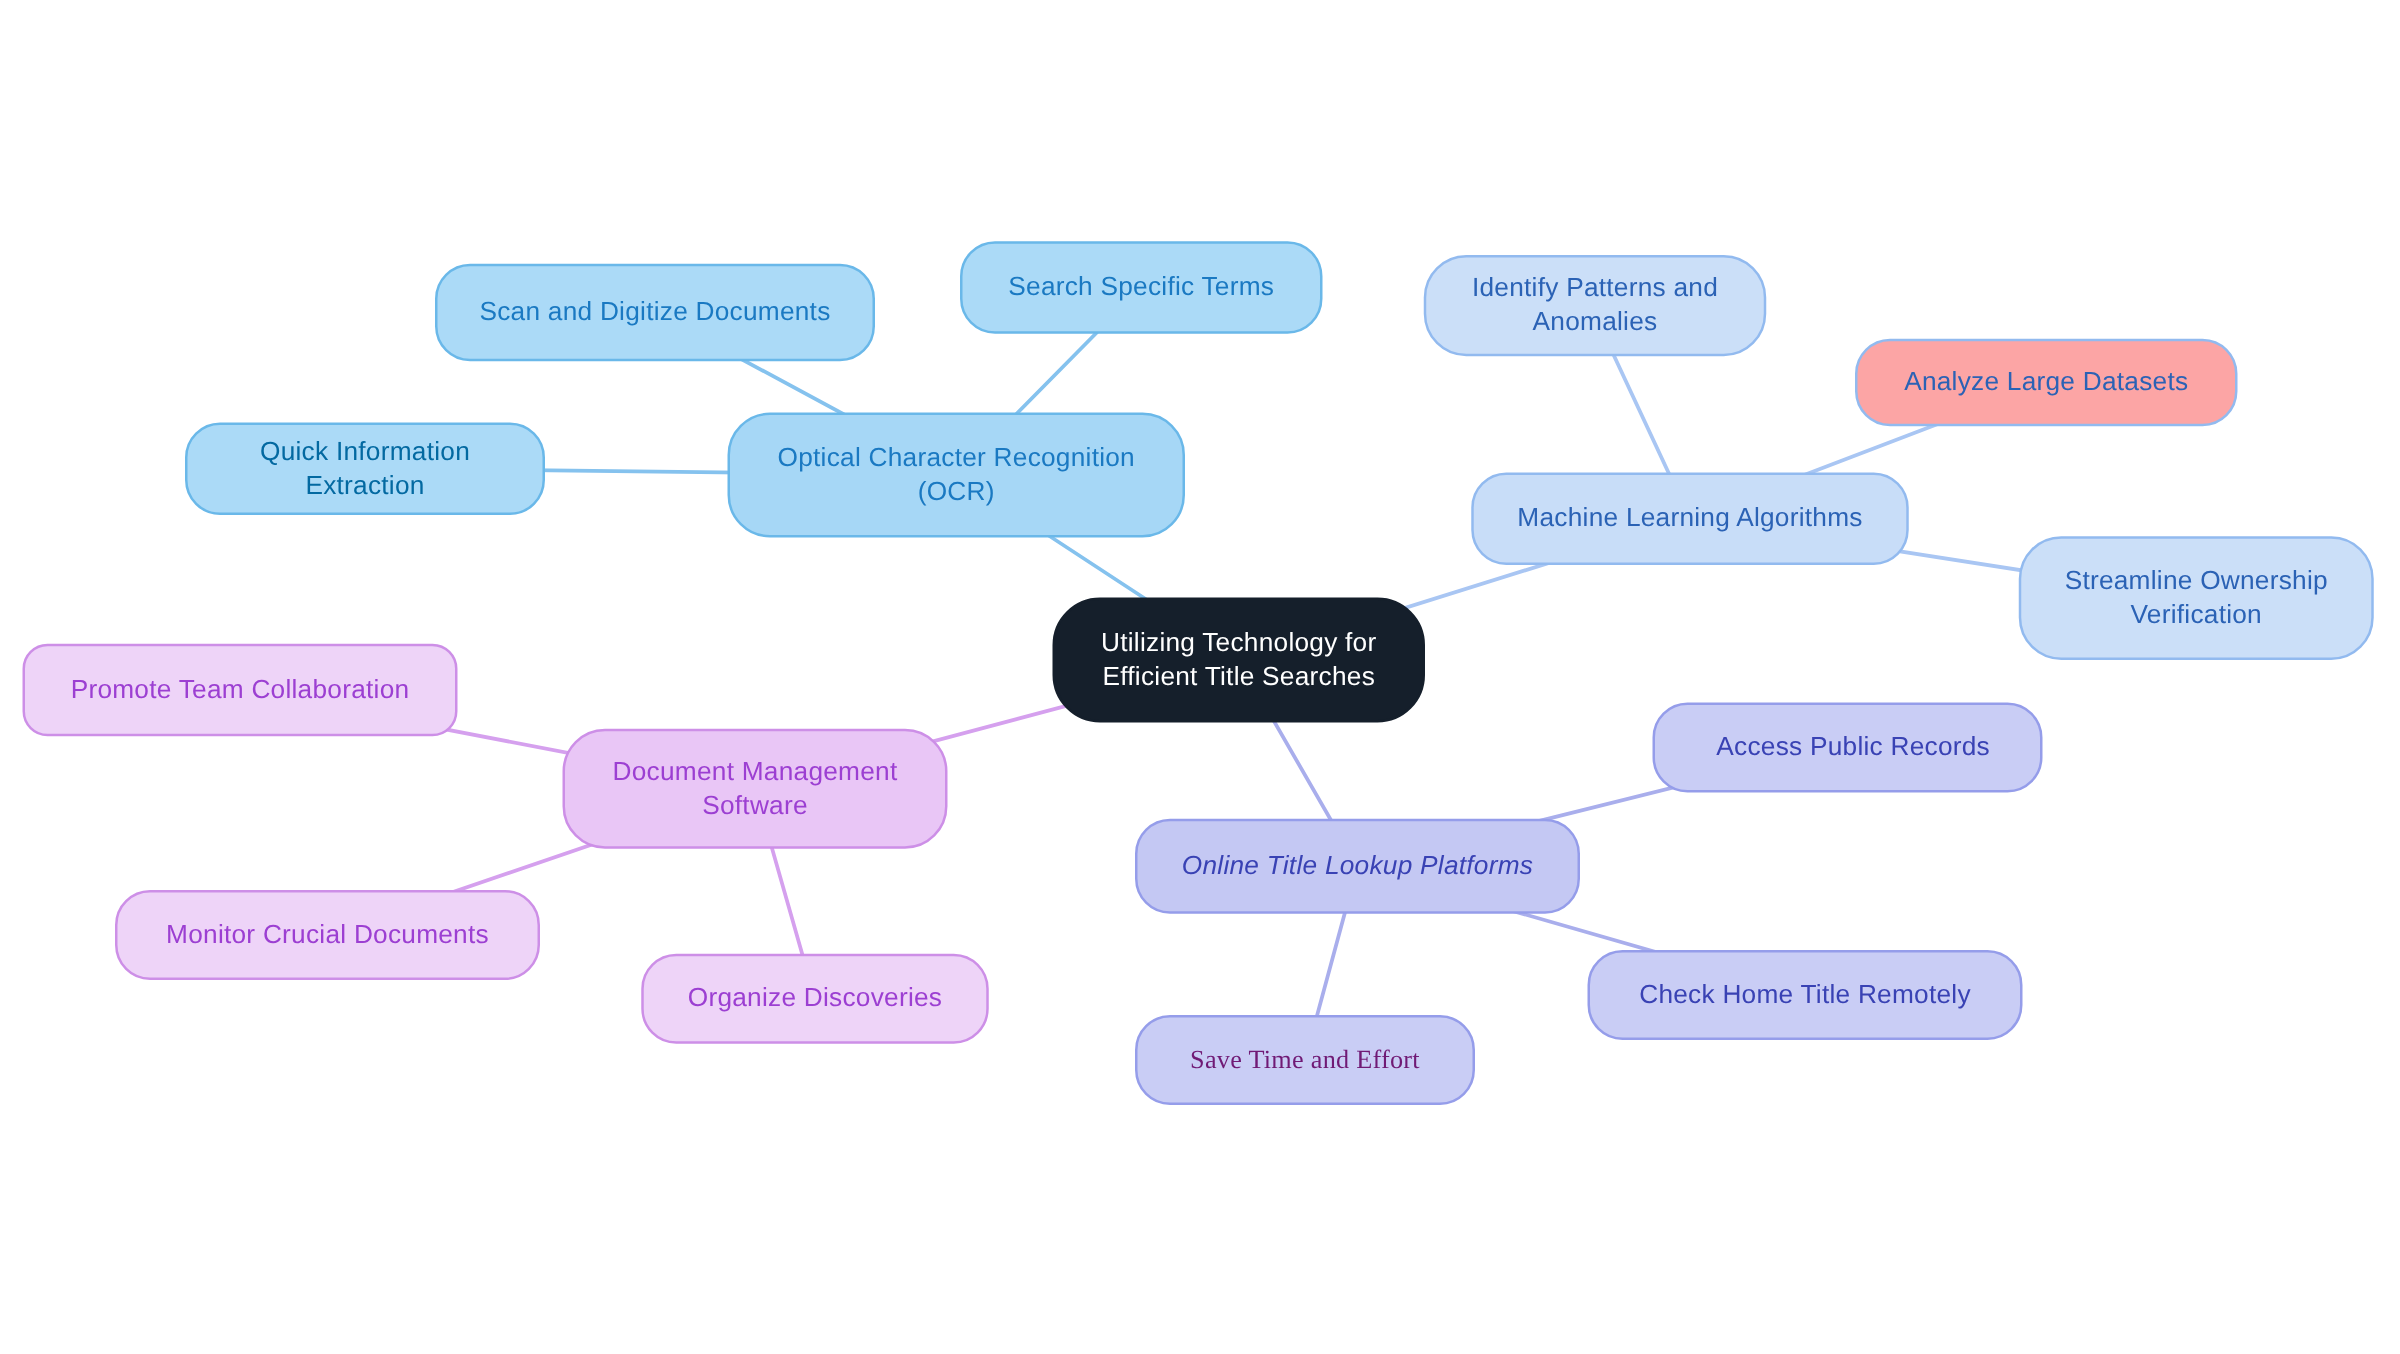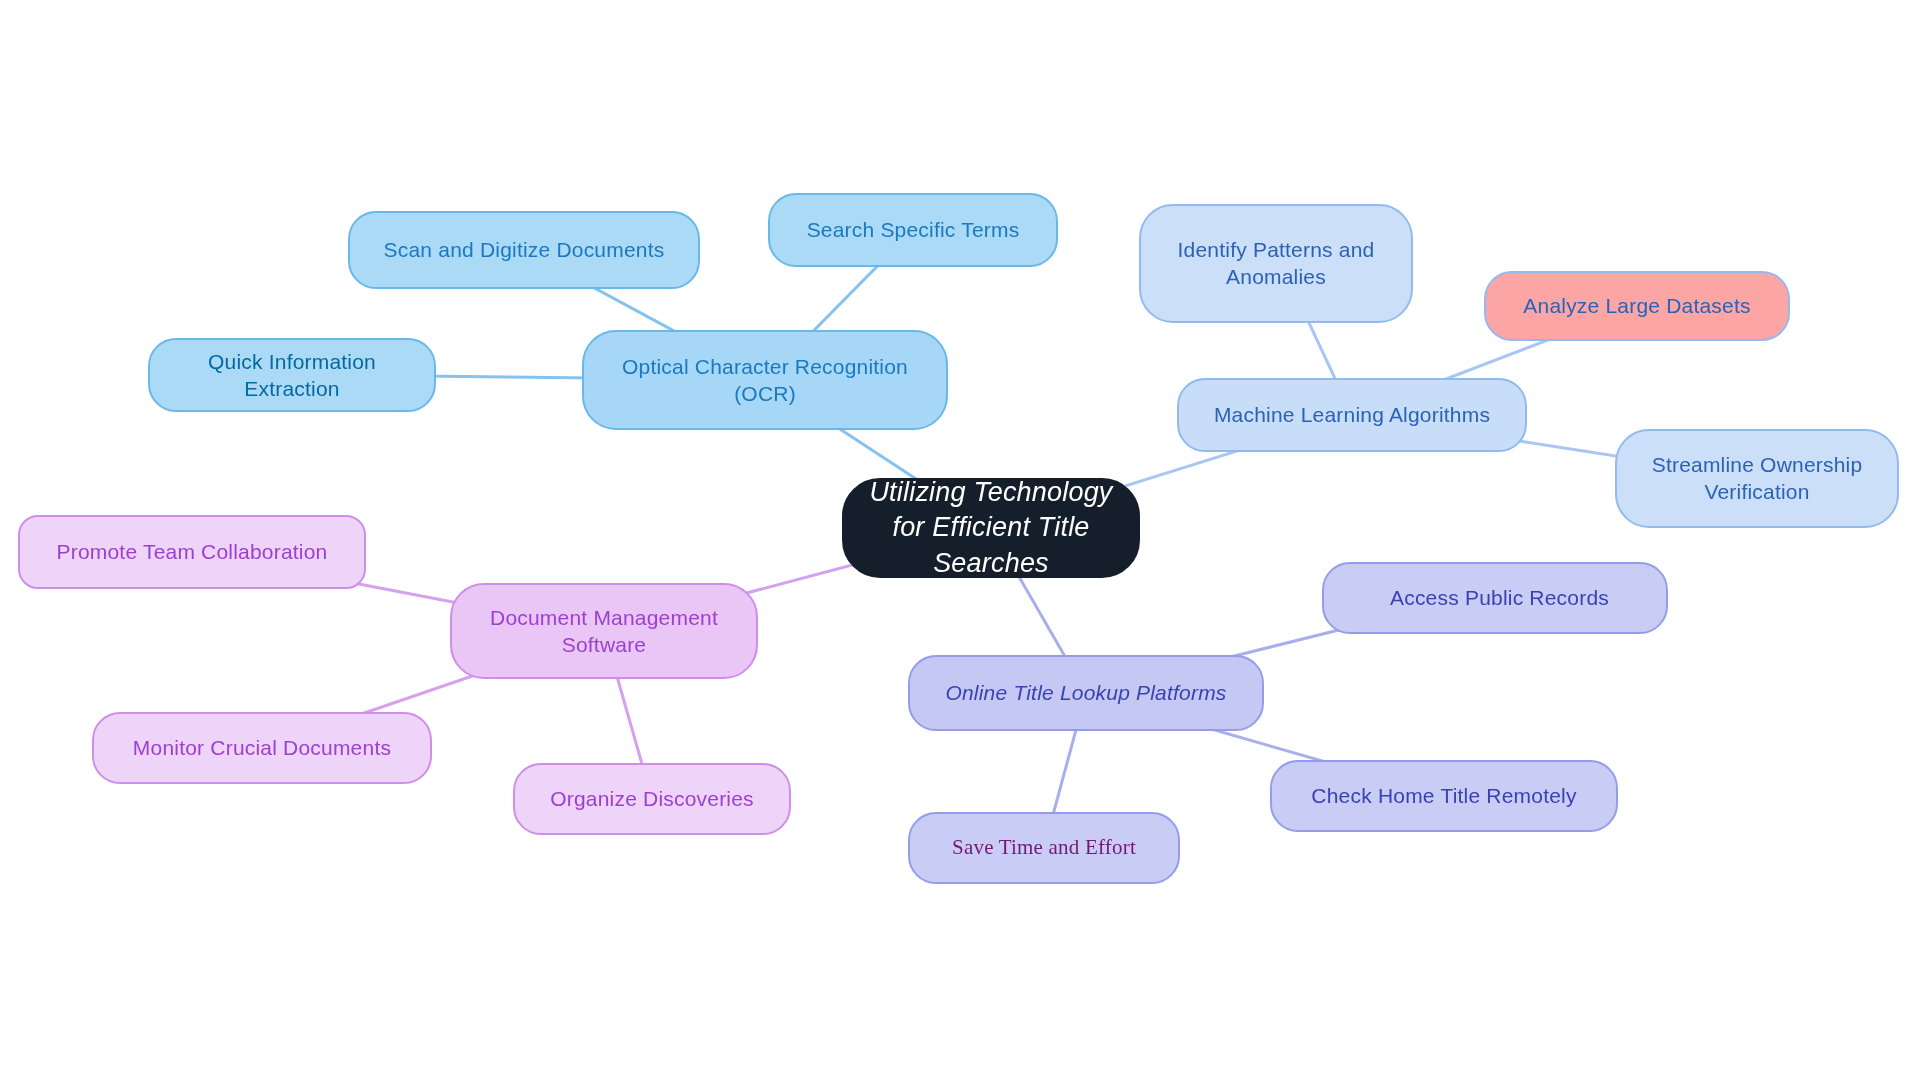--- a/index.html
+++ b/index.html
@@ -31,22 +31,21 @@
     box-sizing: border-box;
     padding: 6px 15px;
     font-size: 21px;
     line-height: 1.3;
     letter-spacing: 0.2px;
     cursor: pointer;
     user-select: none;
   }
   .node .label { display: block; }
   .center-node {
-    font-size: 27px;
-    font-style: italic;
+    font-size: 21px;
   }
 </style>
 </head>
 <body>
 
 <div id="canvas">
   <svg id="edges-svg">
       <line x1="991" y1="528" x2="765" y2="380" stroke="#85c2ee" stroke-width="3" stroke-linecap="round"></line>
       <line x1="765" y1="380" x2="524" y2="250" stroke="#85c2ee" stroke-width="3" stroke-linecap="round"></line>
       <line x1="765" y1="380" x2="913" y2="230" stroke="#85c2ee" stroke-width="3" stroke-linecap="round"></line>
@@ -73,21 +72,21 @@
       </div>
       <div class="node" style="left: 768px; top: 193px; width: 290px; height: 74px; background: rgb(171, 218, 247); border: 2px solid rgb(106, 184, 233); color: rgb(26, 121, 194); border-radius: 28px;">
         <span class="label">Search Specific Terms</span>
       </div>
       <div class="node" style="left: 148px; top: 338px; width: 288px; height: 74px; background: rgb(171, 218, 247); border: 2px solid rgb(106, 184, 233); color: #0369a1; border-radius: 28px;">
         <span class="label">Quick Information Extraction</span>
       </div>
       <div class="node" style="left: 1177px; top: 378px; width: 350px; height: 74px; background: rgb(200, 221, 248); border: 2px solid rgb(146, 186, 239); color: rgb(43, 98, 181); border-radius: 28px;">
         <span class="label">Machine Learning Algorithms</span>
       </div>
-      <div class="node" style="left: 1139px; top: 203.5px; width: 274px; height: 119px; background: rgb(203, 223, 248); border: 2px solid rgb(146, 186, 239); color: rgb(43, 98, 181); border-radius: 34px;">
+      <div class="node" style="left: 1139px; top: 203.5px; width: 274px; height: 81px; background: rgb(203, 223, 248); border: 2px solid rgb(146, 186, 239); color: rgb(43, 98, 181); border-radius: 34px;">
         <span class="label">Identify Patterns and Anomalies</span>
       </div>
       <div class="node" style="left: 1484px; top: 271px; width: 306px; height: 70px; background: #fca5a5; border: 2px solid rgb(146, 186, 239); color: rgb(43, 98, 181); border-radius: 28px;">
         <span class="label">Analyze Large Datasets</span>
       </div>
       <div class="node" style="left: 1615px; top: 428.5px; width: 284px; height: 99px; background: rgb(203, 223, 248); border: 2px solid rgb(146, 186, 239); color: rgb(43, 98, 181); border-radius: 34px;">
         <span class="label">Streamline Ownership Verification</span>
       </div>
       <div class="node" style="left: 450px; top: 583px; width: 308px; height: 96px; background: rgb(233, 198, 246); border: 2px solid rgb(205, 143, 231); color: rgb(156, 63, 210); border-radius: 34px;">
         <span class="label">Document Management Software</span>
@@ -97,21 +96,21 @@
       </div>
       <div class="node" style="left: 92px; top: 712px; width: 340px; height: 72px; background: rgb(238, 212, 248); border: 2px solid rgb(205, 143, 231); color: rgb(156, 63, 210); border-radius: 28px;">
         <span class="label">Monitor Crucial Documents</span>
       </div>
       <div class="node" style="left: 513px; top: 763px; width: 278px; height: 72px; background: rgb(238, 212, 248); border: 2px solid rgb(205, 143, 231); color: rgb(156, 63, 210); border-radius: 28px;">
         <span class="label">Organize Discoveries</span>
       </div>
       <div class="node" style="left: 908px; top: 655px; width: 356px; height: 76px; background: rgb(196, 200, 243); border: 2px solid rgb(149, 157, 234); color: rgb(57, 66, 180); border-radius: 28px; font-style: italic;">
         <span class="label">Online Title Lookup Platforms</span>
       </div>
-      <div class="node" style="left: 1322px; top: 562px; width: 346px; height: 72px; background: rgb(201, 205, 245); border: 2px solid rgb(149, 157, 234); color: rgb(57, 66, 180); border-radius: 28px; padding-left: 24px;">
+      <div class="node" style="left: 1322px; top: 562px; width: 312px; height: 72px; background: rgb(201, 205, 245); border: 2px solid rgb(149, 157, 234); color: rgb(57, 66, 180); border-radius: 28px; padding-left: 24px;">
         <span class="label">Access Public Records</span>
       </div>
       <div class="node" style="left: 1270px; top: 760px; width: 348px; height: 72px; background: rgb(201, 205, 245); border: 2px solid rgb(149, 157, 234); color: rgb(57, 66, 180); border-radius: 28px; align-items: center;">
         <span class="label">Check Home Title Remotely</span>
       </div>
       <div class="node" style="left: 908px; top: 812px; width: 272px; height: 72px; background: rgb(201, 205, 245); border: 2px solid rgb(149, 157, 234); color: #701a75; border-radius: 28px; font-family: Liberation Serif, serif;">
         <span class="label">Save Time and Effort</span>
       </div>
       <div class="node center-node" style="left: 842px; top: 478px; width: 298px; height: 100px; background: rgb(21, 31, 43); border: 2px solid rgb(21, 31, 43); color: rgb(255, 255, 255); border-radius: 38px;">
         <span class="label">Utilizing Technology for Efficient Title Searches</span>

